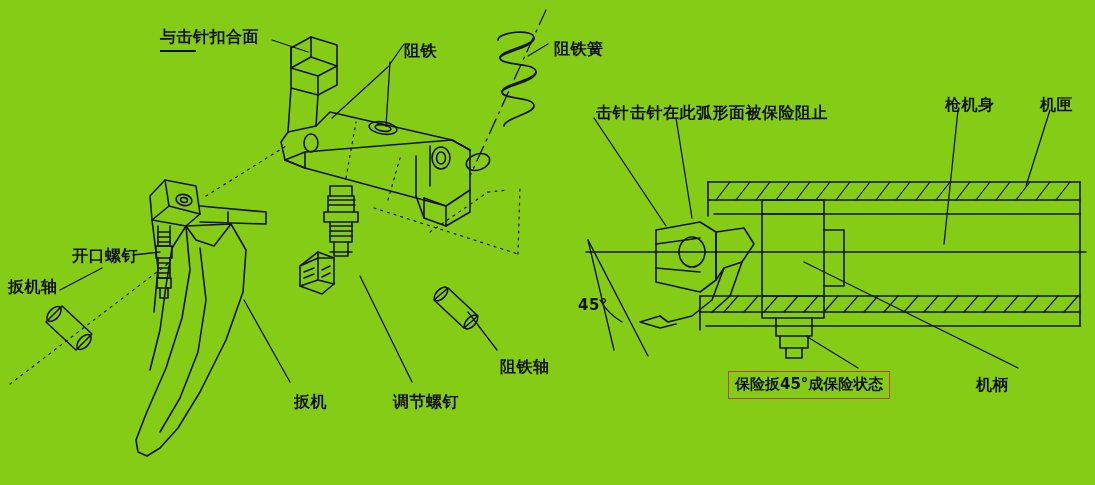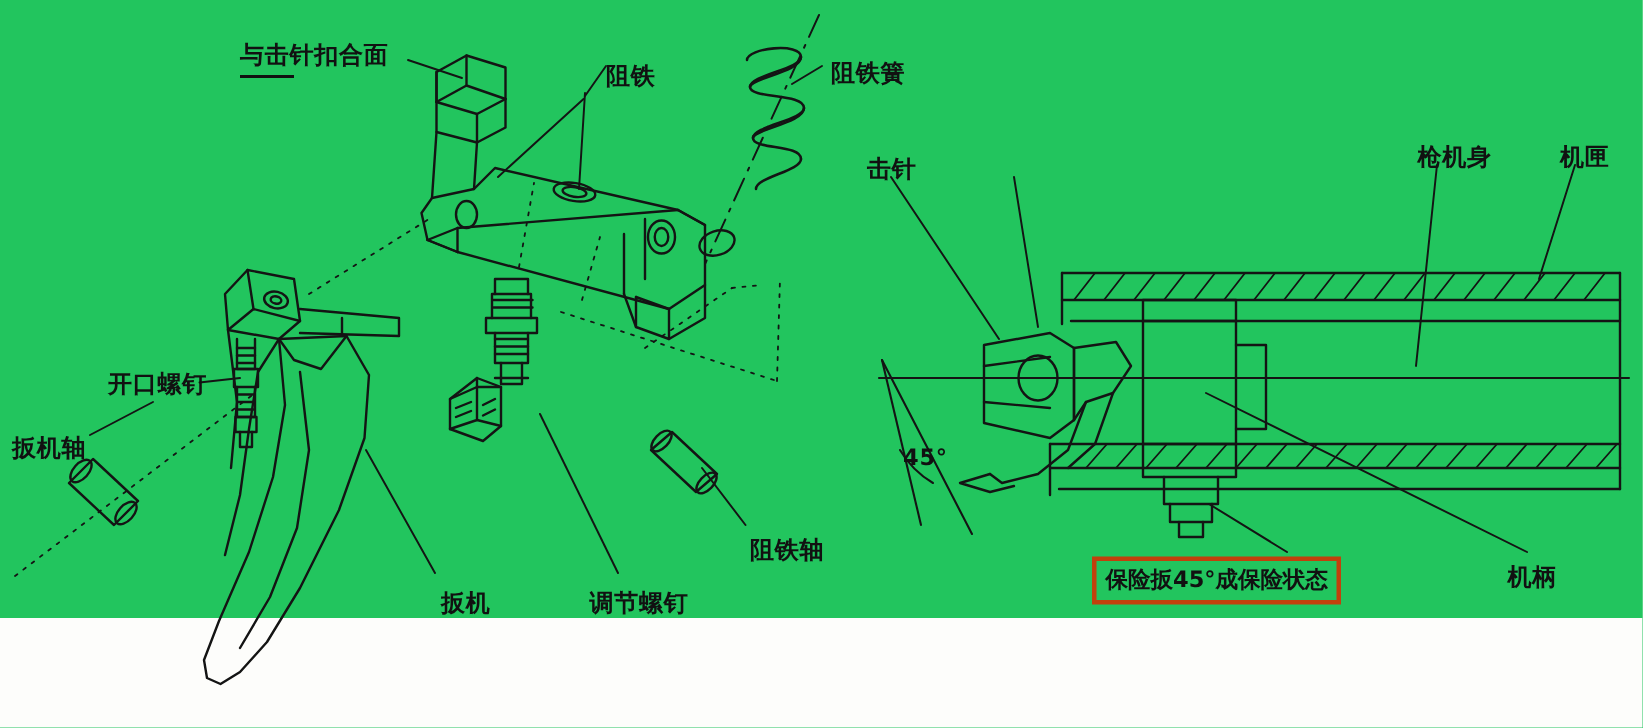--- a/index.html
+++ b/index.html
@@ -4,37 +4,37 @@
 <style>
   html,body{margin:0;padding:0;}
   body{
     width:1095px;height:485px;
     background:#fdfdfb;
     font-family:"DejaVu Sans","Liberation Sans",sans-serif;
     overflow:hidden;
     position:relative;
   }
   #stage{
-    position:absolute;left:0;top:0;width:1095px;height:412px;
-    background:#22c55e;
+    position:absolute;left:0;top:0;width:1095px;height:485px;
+    background:#84cc16;
   }
   #stage svg{position:absolute;left:0;top:0;}
   .lbl{
     position:absolute;
     font-family:"DejaVu Sans","Liberation Sans",sans-serif;
     color:#111;
     white-space:nowrap;
     font-weight:700;
     letter-spacing:0.5px;
   }
   .lbl.md{font-size:15px;}
   .lbl.lg{font-size:16px;}
   .note-box{
     position:absolute;
-    border:3px solid #c2410c;
+    border:1px solid #c2410c;
     background:rgba(255,255,255,0.0);
     padding:3px 6px 4px 6px;
     font-size:15px;font-weight:700;color:#111;white-space:nowrap;
   }
   .underline{
     position:absolute;
     border-bottom:2px solid #111;
   }
 </style>
 </head>
@@ -228,26 +228,27 @@
       <path d="M858,368 L806,336"></path>
     </g>
   </g>
 </svg>
 
 <div class="lbl lg" style="left:160px;top:27px;">与击针扣合面</div>
 <div class="underline" style="left:160px;top:50px;width:36px;"></div>
 <div class="lbl lg" style="left:404px;top:41px;">阻铁</div>
 <div class="lbl lg" style="left:554px;top:39px;font-family:Liberation Mono, monospace;">阻铁簧</div>
 <div class="lbl lg" style="left:72px;top:246px;">开口螺钉</div>
-<div class="lbl lg" style="left:8px;top:289px;">扳机轴</div>
+<div class="lbl lg" style="left:8px;top:277px;">扳机轴</div>
 <div class="lbl lg" style="left:294px;top:392px;">扳机</div>
 <div class="lbl lg" style="left:393px;top:392px;">调节螺钉</div>
 <div class="lbl lg" style="left:500px;top:357px;">阻铁轴</div>
 
-<div class="lbl lg" style="left:578px;top:103px;">击针</div>
+<div class="lbl lg" style="left:596px;top:103px;">击针</div>
+<div class="lbl lg" style="left:630px;top:103px;">击针在此弧形面被保险阻止</div>
 <div class="lbl lg" style="left:945px;top:95px;text-align:right;">枪机身</div>
 <div class="lbl lg" style="left:1040px;top:95px;">机匣</div>
-<div class="lbl lg" style="left:1005px;top:375px;">机柄</div>
-<div class="lbl md" style="left:602px;top:296px;">45°</div>
+<div class="lbl lg" style="left:976px;top:375px;">机柄</div>
+<div class="lbl md" style="left:578px;top:296px;">45°</div>
 
 <div class="note-box" style="left:728px;top:371px;">保险扳45°成保险状态</div>
 
 </div>
 
 </body></html>

